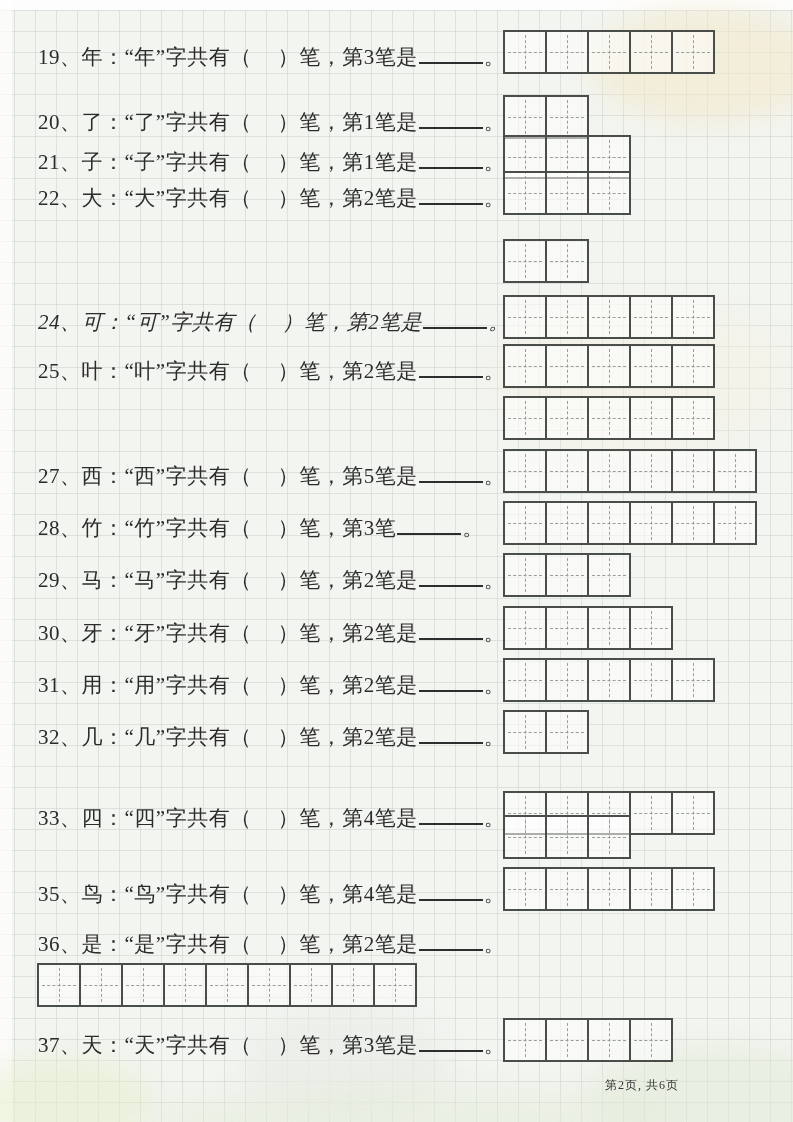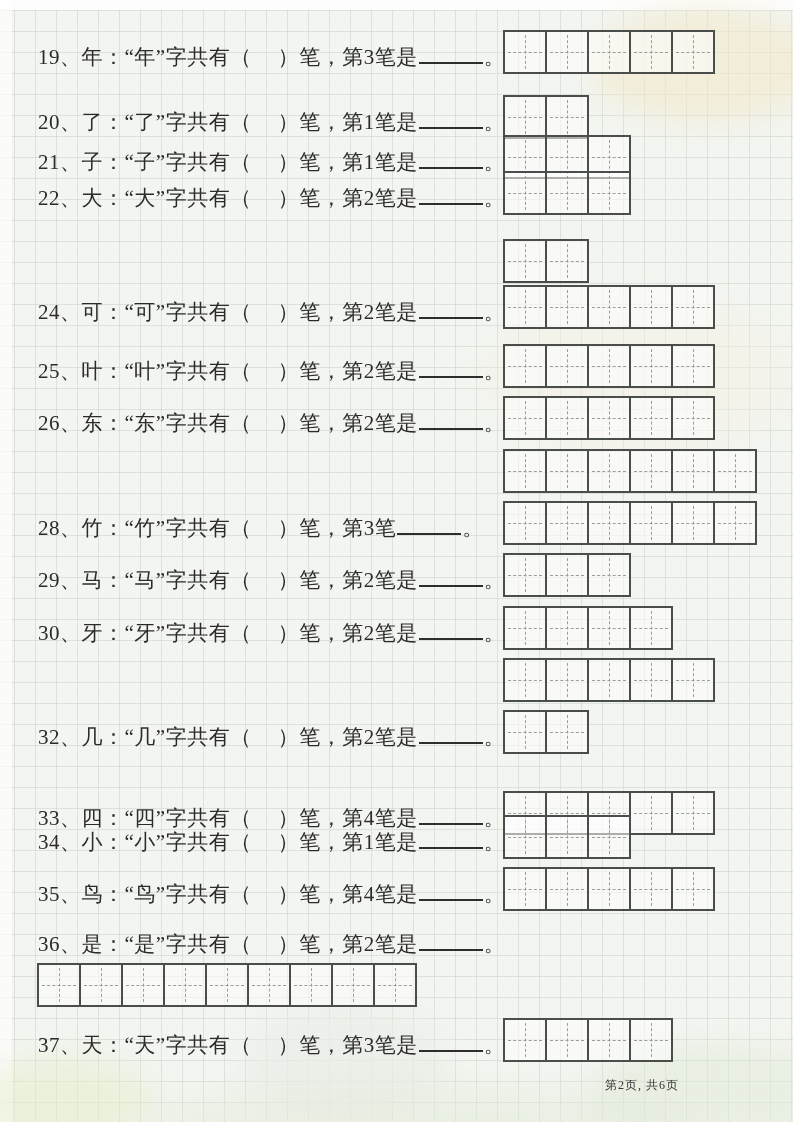--- a/index.html
+++ b/index.html
@@ -111,21 +111,21 @@
         </div>
   </div>
 
   <div class="qrow" style="top: 239.32px;">
     <div class="tzg right">
           <div class="box"></div>
           <div class="box"></div>
         </div>
   </div>
 
-  <div class="qrow" style="top: 285px;">
+  <div class="qrow" style="top: 295px; font-style: italic;">
     <div class="qtext"><span class="t1">24、可：“可”字共有（</span><span class="gap"></span><span class="t2">）笔，第2笔是</span><span class="blank"></span><span class="t3">。</span></div>
     <div class="tzg right">
           <div class="box"></div>
           <div class="box"></div>
           <div class="box"></div>
           <div class="box"></div>
           <div class="box"></div>
         </div>
   </div>
 
@@ -134,31 +134,31 @@
     <div class="tzg right">
           <div class="box"></div>
           <div class="box"></div>
           <div class="box"></div>
           <div class="box"></div>
           <div class="box"></div>
         </div>
   </div>
 
   <div class="qrow" style="top: 396.31px;">
-    <div class="qtext"><span class="t1">26、东：“东”字共有（</span><span class="gap"></span><span class="t2">）笔，第2笔是</span><span class="blank"></span><span class="t3">。</span></div>
     <div class="tzg right">
           <div class="box"></div>
           <div class="box"></div>
           <div class="box"></div>
           <div class="box"></div>
           <div class="box"></div>
         </div>
   </div>
 
   <div class="qrow" style="top: 448.64px;">
+    <div class="qtext"><span class="t1">27、西：“西”字共有（</span><span class="gap"></span><span class="t2">）笔，第5笔是</span><span class="blank"></span><span class="t3">。</span></div>
     <div class="tzg right">
           <div class="box"></div>
           <div class="box"></div>
           <div class="box"></div>
           <div class="box"></div>
           <div class="box"></div>
           <div class="box"></div>
         </div>
   </div>
 
@@ -187,20 +187,21 @@
     <div class="qtext"><span class="t1">30、牙：“牙”字共有（</span><span class="gap"></span><span class="t2">）笔，第2笔是</span><span class="blank"></span><span class="t3">。</span></div>
     <div class="tzg right">
           <div class="box"></div>
           <div class="box"></div>
           <div class="box"></div>
           <div class="box"></div>
         </div>
   </div>
 
   <div class="qrow" style="top: 657.96px;">
+    <div class="qtext"><span class="t1">31、用：“用”字共有（</span><span class="gap"></span><span class="t2">）笔，第2笔是</span><span class="blank"></span><span class="t3">。</span></div>
     <div class="tzg right">
           <div class="box"></div>
           <div class="box"></div>
           <div class="box"></div>
           <div class="box"></div>
           <div class="box"></div>
         </div>
   </div>
 
   <div class="qrow" style="top: 710.29px;">
@@ -216,21 +217,20 @@
     <div class="tzg right">
           <div class="box"></div>
           <div class="box"></div>
           <div class="box"></div>
           <div class="box"></div>
           <div class="box"></div>
         </div>
   </div>
 
   <div class="qrow" style="top: 814.95px;">
-    <div class="qtext"><span class="t1">34、小：“小”字共有（</span><span class="gap"></span><span class="t2">）笔，第1笔是</span><span class="blank"></span><span class="t3">。</span></div>
     <div class="tzg right">
           <div class="box"></div>
           <div class="box"></div>
           <div class="box"></div>
         </div>
   </div>
 
   <div class="qrow" style="top: 867.28px;">
     <div class="qtext"><span class="t1">35、鸟：“鸟”字共有（</span><span class="gap"></span><span class="t2">）笔，第4笔是</span><span class="blank"></span><span class="t3">。</span></div>
     <div class="tzg right">

